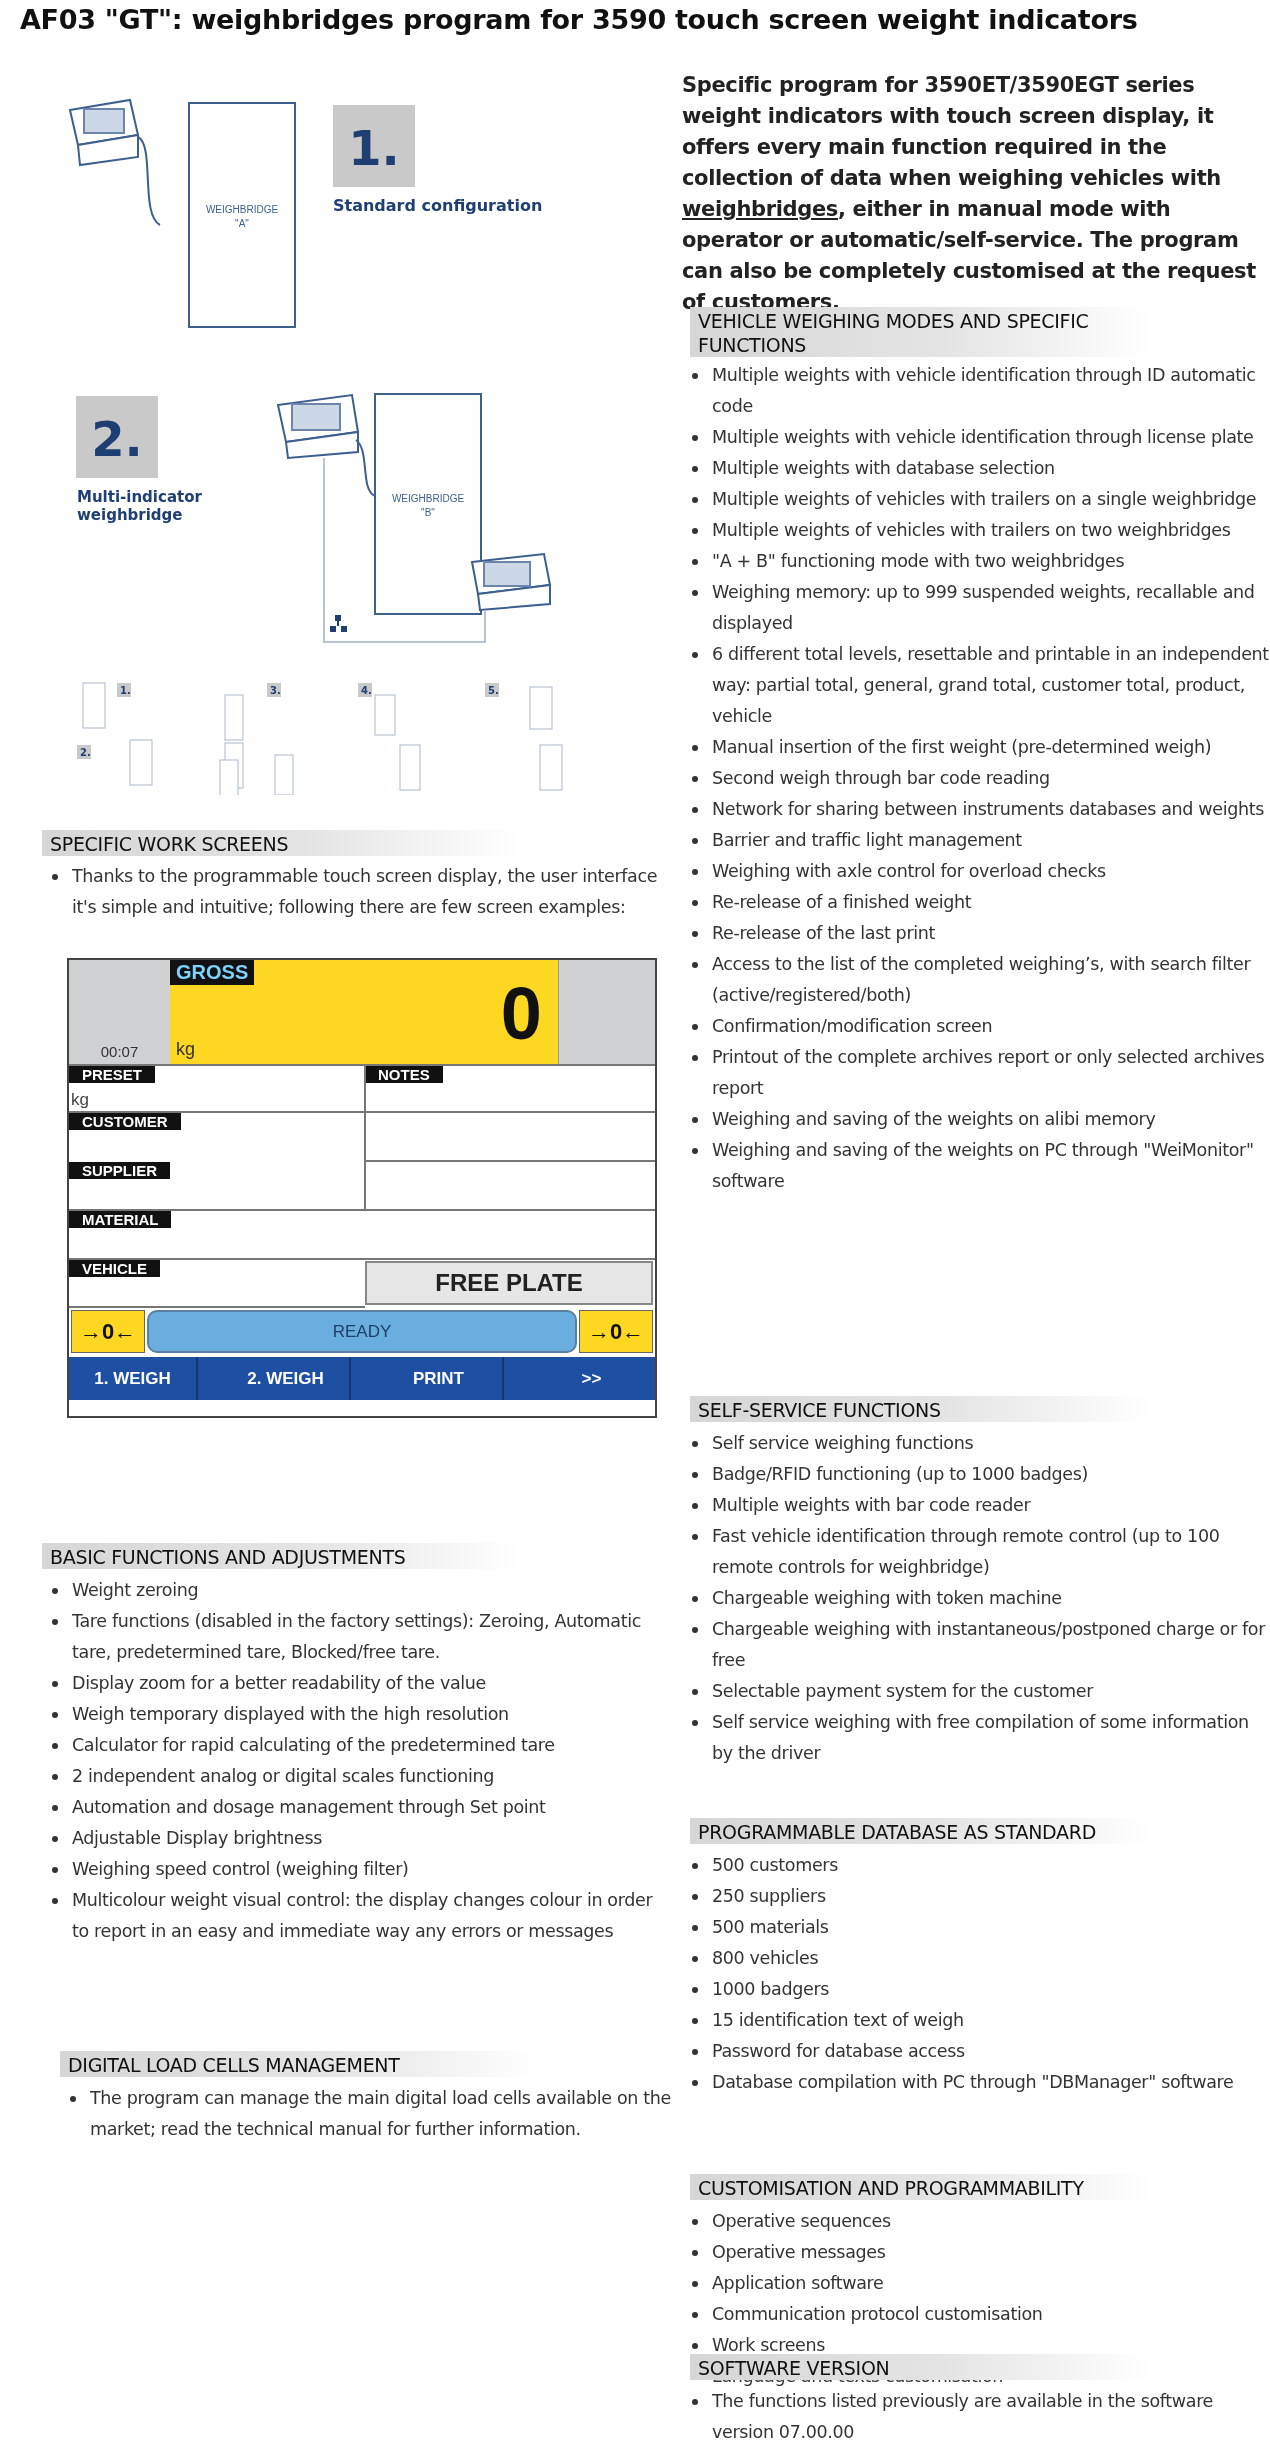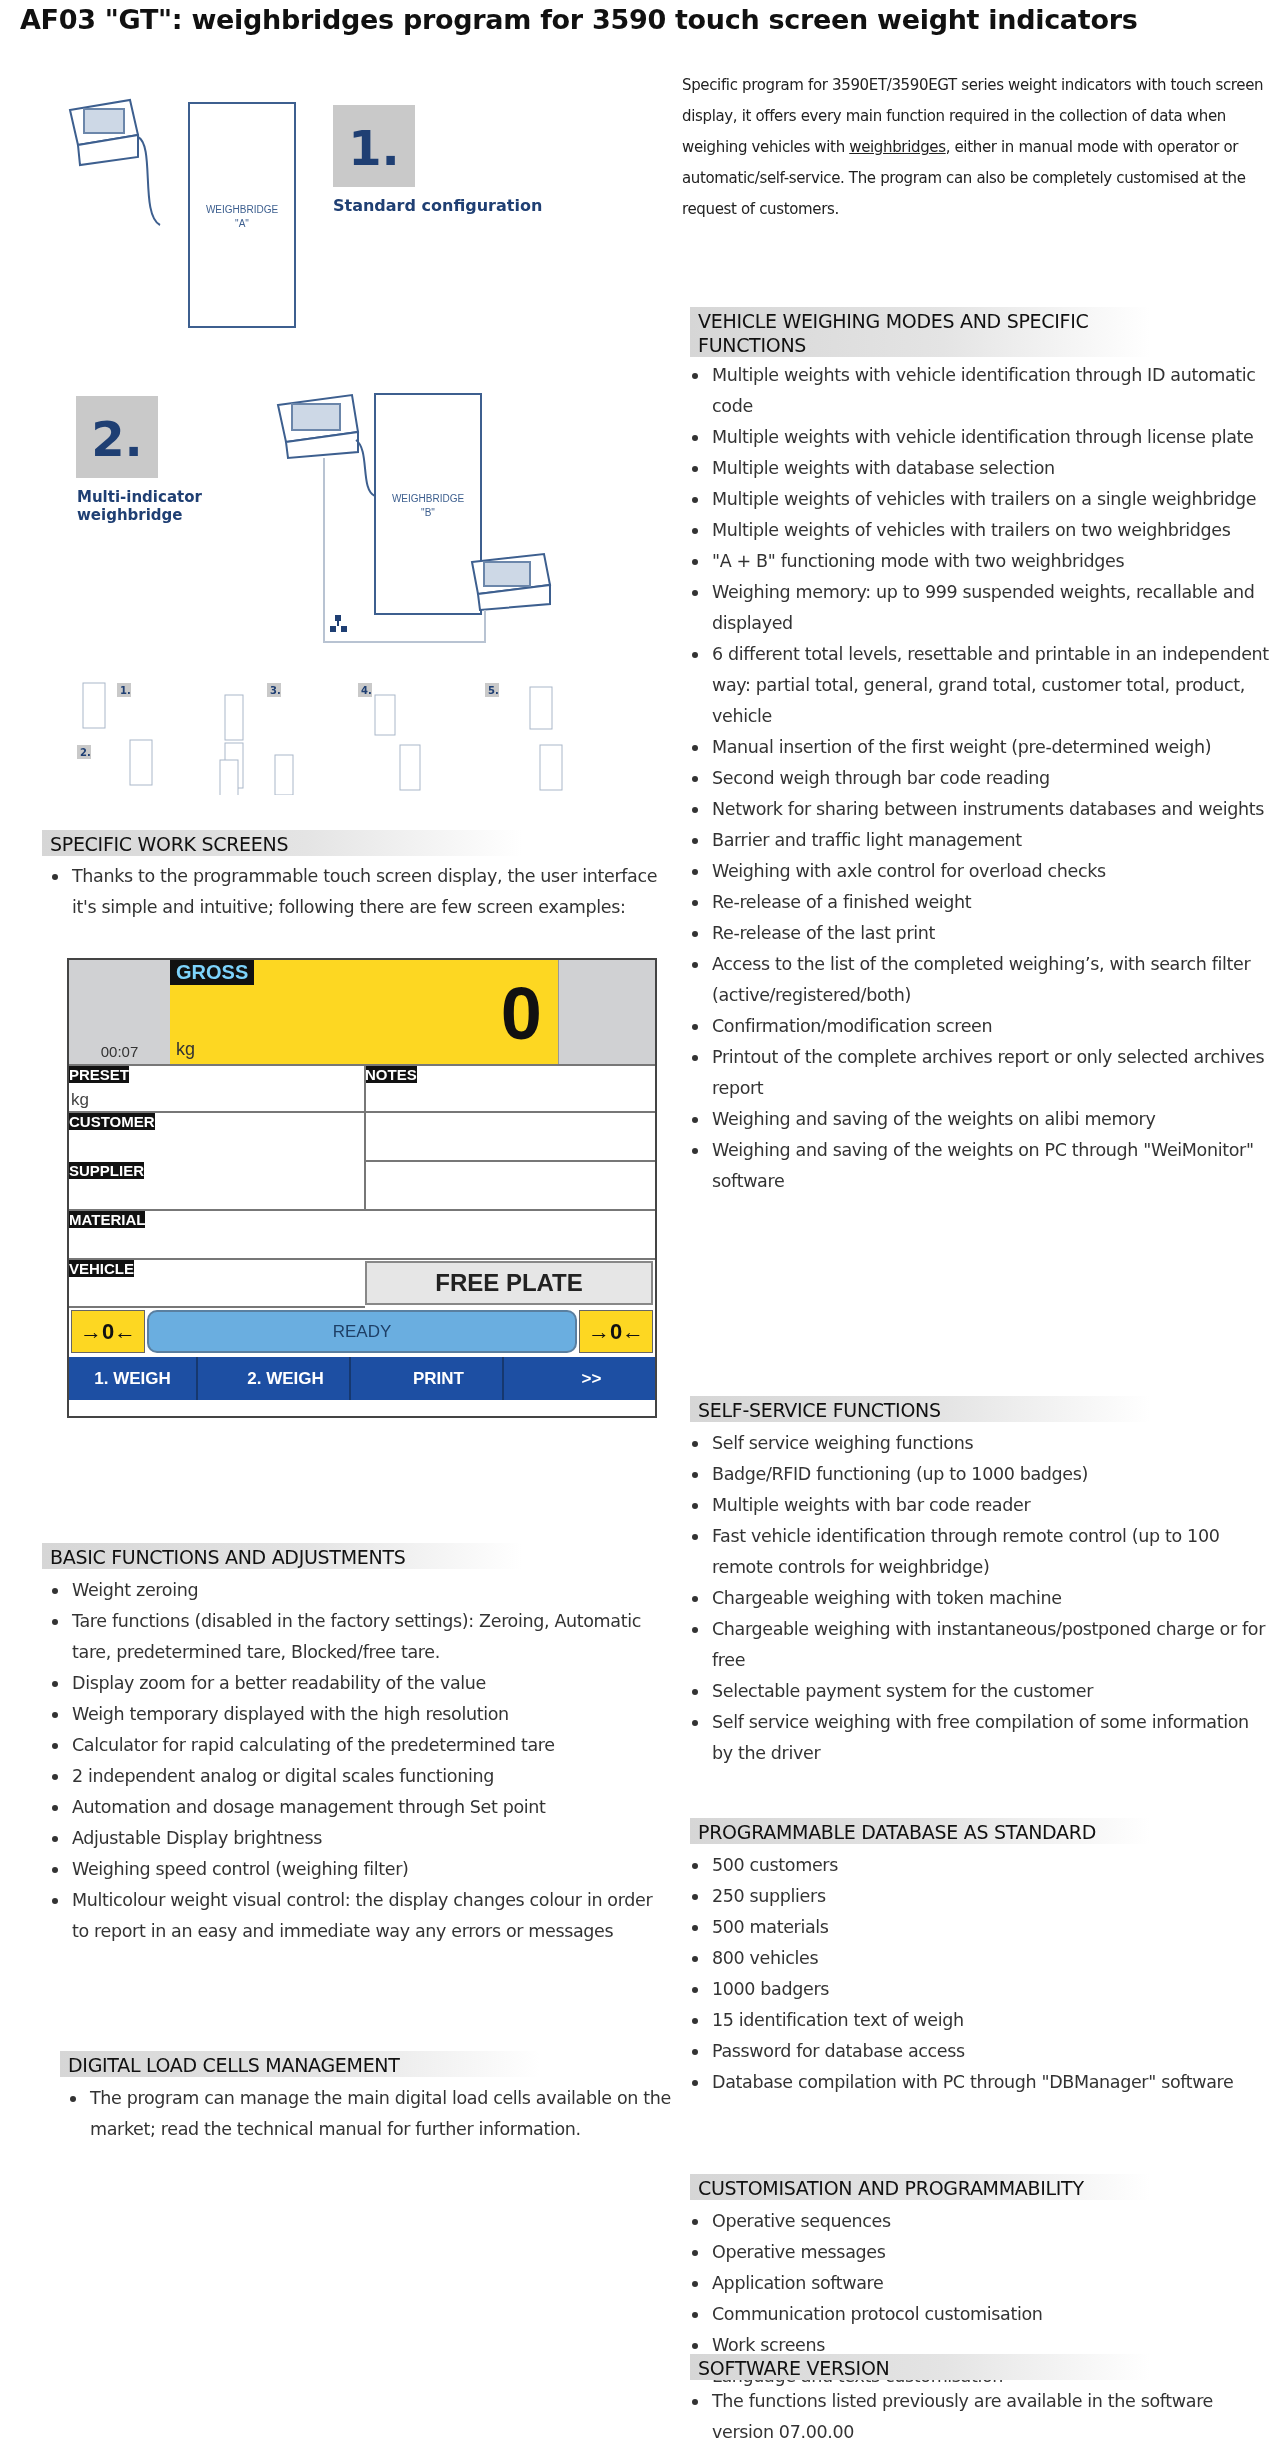--- a/index.html
+++ b/index.html
@@ -17,33 +17,33 @@
   .screen { position: absolute; left: 67px; top: 958px; width: 590px; height: 460px; border: 2px solid #444; background: #fff; font-family: "Liberation Sans", sans-serif; }
   .scr-top { position: absolute; left: 0; top: 0; width: 586px; height: 104px; }
   .scr-grey-l { position: absolute; left: 0; top: 0; width: 101px; height: 104px; background: #d0d1d3; }
   .scr-time { position: absolute; left: 0; bottom: 4px; width: 101px; text-align: center; font-size: 15px; color: #333; }
   .scr-yellow { position: absolute; left: 101px; top: 0; width: 388px; height: 104px; background: #fdd722; }
   .scr-gross { position: absolute; left: 0; top: 0; background: #111; color: #7dd3fc; font-weight: bold; font-size: 20px; padding: 0 6px; line-height: 25px; }
   .scr-kg { position: absolute; left: 6px; bottom: 4px; font-size: 18px; color: #333; }
   .scr-zero { position: absolute; right: 16px; top: 14px; font-size: 74px; font-weight: bold; color: #111; line-height: 80px; }
   .scr-grey-r { position: absolute; left: 489px; top: 0; width: 97px; height: 104px; background: #d0d1d3; border-left: 1px solid #999; }
   .fld { position: absolute; border-bottom: 2px solid #777; background: #fff; }
-  .fld .lab { position: absolute; left: 0; top: 0; background: #111; color: #fff; font-weight: bold; font-size: 15px; line-height: 17px; padding: 0 0; }
+  .fld .lab { position: absolute; left: 0; top: 0; background: #111; color: #fff; font-weight: bold; font-size: 15px; line-height: 17px; padding: 0 13px; }
   .fld .val { position: absolute; left: 2px; bottom: 1px; font-size: 17px; color: #444; }
   .vsep { position: absolute; width: 2px; background: #777; }
   .freeplate { position: absolute; left: 296px; top: 301px; width: 288px; height: 44px; background: #e6e6e6; border: 2px solid #888; text-align: center; font-weight: bold; font-size: 24px; line-height: 40px; color: #222; }
   .zero-btn { position: absolute; top: 350px; width: 74px; height: 43px; background: #fdd722; border: 1px solid #666; text-align: center; font-weight: bold; font-size: 22px; line-height: 41px; color: #111; }
   .ready { position: absolute; left: 78px; top: 350px; width: 430px; height: 43px; background: #6aaee0; border: 2px solid #5a7fa0; border-radius: 10px; text-align: center; font-size: 17px; line-height: 39px; color: #1e3f66; }
   .btnbar { position: absolute; left: 0; top: 397px; width: 586px; height: 43px; display: flex; background: #1d4fa3; gap: 24px; }
   .btnbar .b { flex: 1; color: #fff; font-weight: bold; font-size: 17px; text-align: center; line-height: 43px; border-right: 2px solid #16386f; }
   .btnbar .b:last-child { border-right: none; }
 
   
   .rightcol { position: absolute; left: 682px; top: 70px; width: 588px; }
-  .intro { font-family: "DejaVu Sans", sans-serif; font-weight: normal; font-size: 15px; line-height: 31px; color: #222; letter-spacing: -0.35px; }
+  .intro { font-family: "DejaVu Sans", sans-serif; font-weight: bold; font-size: 21px; line-height: 31px; color: #222; letter-spacing: -0.35px; }
   .intro a { color: #222; text-decoration: underline; }
   .rsec { position: absolute; left: 682px; width: 588px; }
   .rsec .sec-head { margin-left: 8px; width: 460px; }
 </style>
 </head>
 <body>
 
 <div class="title">AF03 "GT": weighbridges program for 3590 touch screen weight indicators</div>
 
 <svg class="diagram" style="left:60px;top:95px;" width="520" height="250" viewBox="0 0 520 250">

